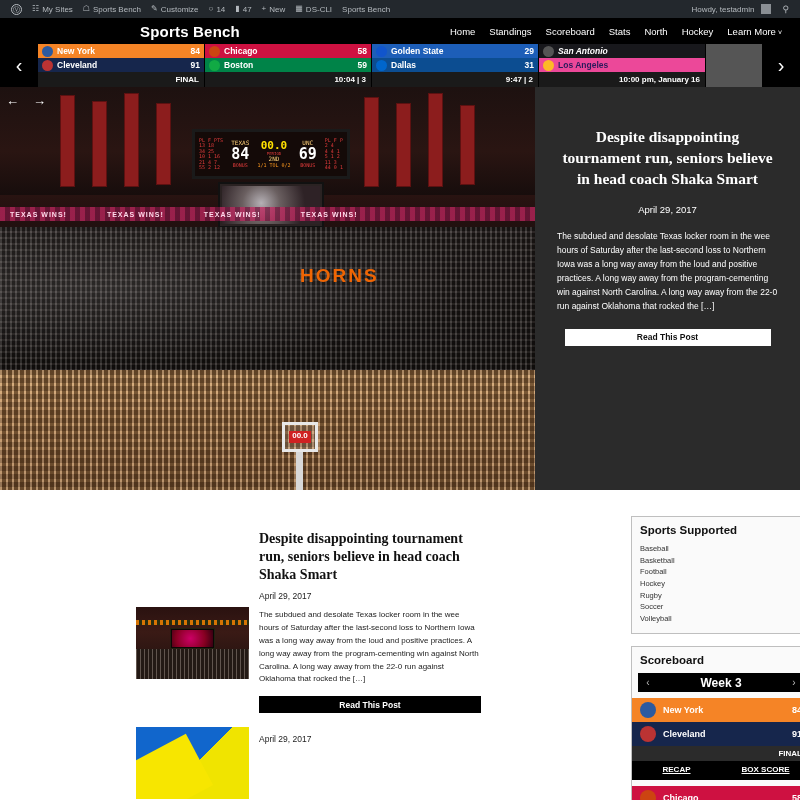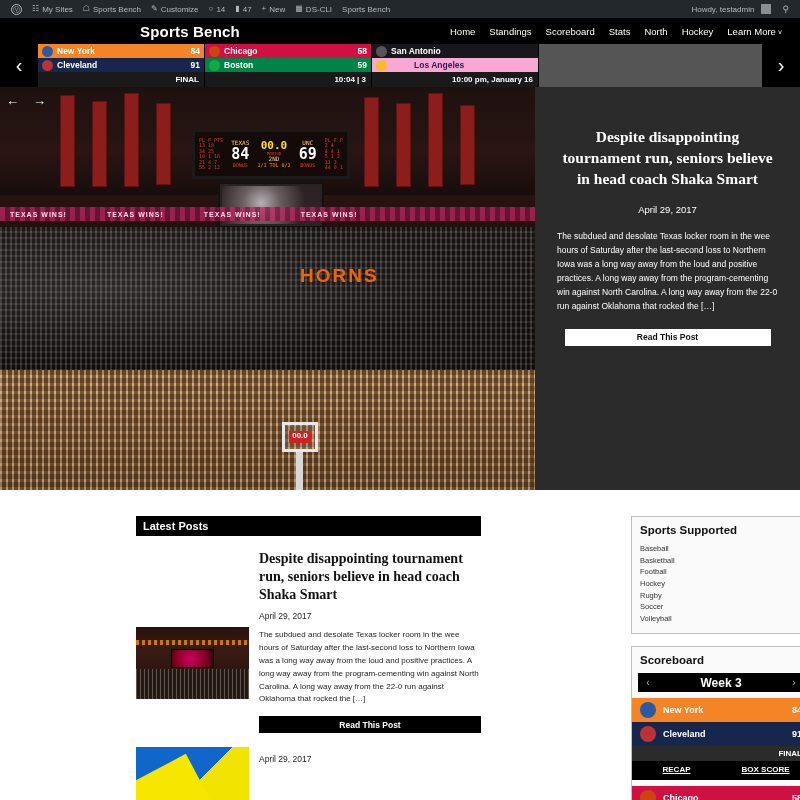--- a/index.html
+++ b/index.html
@@ -532,28 +532,41 @@
         <span class="gscore">58</span>
       </div>
       <div class="grow" id="t1h" style="background: rgb(0, 131, 72); color: rgb(255, 255, 255);">
         <span class="glogo" id="t1hl" style="background: rgb(17, 170, 68);"></span>
         <span class="gname">Boston</span>
         <span class="gscore">59</span>
       </div>
       <div class="gstatus">10:04 | 3</div>
     </div>
 
-
     <div class="game">
-      <div class="grow" id="t3a" style="background: rgb(24, 24, 28); color: rgb(255, 255, 255);">
+      <div class="grow" id="t2a" style="background: rgb(29, 94, 184); color: rgb(255, 255, 255);">
+        <span class="glogo" id="t2al" style="background: rgb(17, 85, 204);"></span>
+        <span class="gname">Golden State</span>
+        <span class="gscore">29</span>
+      </div>
+      <div class="grow" id="t2h" style="background: rgb(12, 77, 145); color: rgb(255, 255, 255);">
+        <span class="glogo" id="t2hl" style="background: rgb(0, 102, 204);"></span>
+        <span class="gname">Dallas</span>
+        <span class="gscore">31</span>
+      </div>
+      <div class="gstatus">9:47 | 2</div>
+    </div>
+
+    <div class="game">
+      <div class="grow" id="t3a" style="background: rgb(24, 24, 28); color: rgb(255, 255, 255); font-style: italic;">
         <span class="glogo" id="t3al" style="background: rgb(85, 85, 85);"></span>
         <span class="gname">San Antonio</span>
         <span class="gscore"></span>
       </div>
-      <div class="grow" id="t3h" style="background: #f9a8d4; color: rgb(43, 26, 92); gap: 23px;">
+      <div class="grow" id="t3h" style="background: #ec4899; color: rgb(43, 26, 92);">
         <span class="glogo" id="t3hl" style="background: rgb(253, 185, 39);"></span>
         <span class="gname">Los Angeles</span>
         <span class="gscore"></span>
       </div>
       <div class="gstatus">10:00 pm, January 16</div>
     </div>
 
     <div class="blankgame"></div>
   </div>
   <div class="tickerarrow">›</div>
@@ -620,21 +633,20 @@
   <div class="herotext">
     <div class="herotitle">Despite disappointing tournament run, seniors believe in head coach Shaka Smart</div>
     <div class="herodate">April 29, 2017</div>
     <div class="heroexcerpt">The subdued and desolate Texas locker room in the wee hours of Saturday after the last-second loss to Northern Iowa was a long way away from the loud and positive practices. A long way away from the program-cementing win against North Carolina. A long way away from the 22-0 run against Oklahoma that rocked the […]</div>
     <div class="herobtn">Read This Post</div>
   </div>
 </div>
 
 <div class="content">
   <div class="main">
-    <div class="sectionhead">Latest Posts</div>
 
     <div class="post">
       <div class="thumb">
         <div class="t-band"></div>
         <div class="t-jumbo"></div>
         <div class="t-crowd"></div>
       </div>
       <div class="postbody">
         <div class="posttitle">Despite disappointing tournament run, seniors believe in head coach Shaka Smart</div>
         <div class="postdate">April 29, 2017</div>

